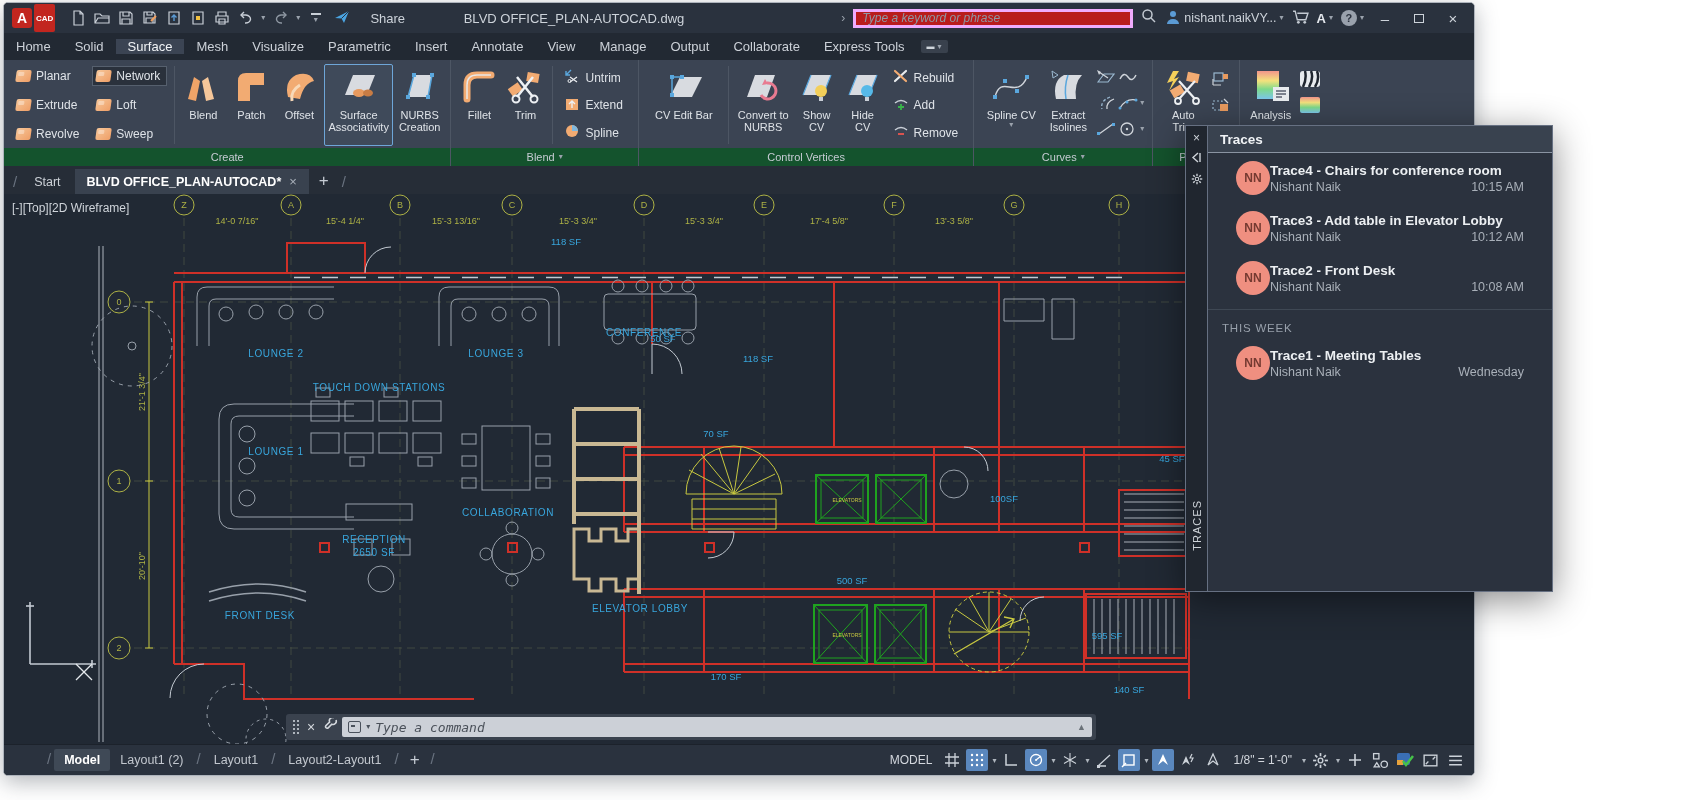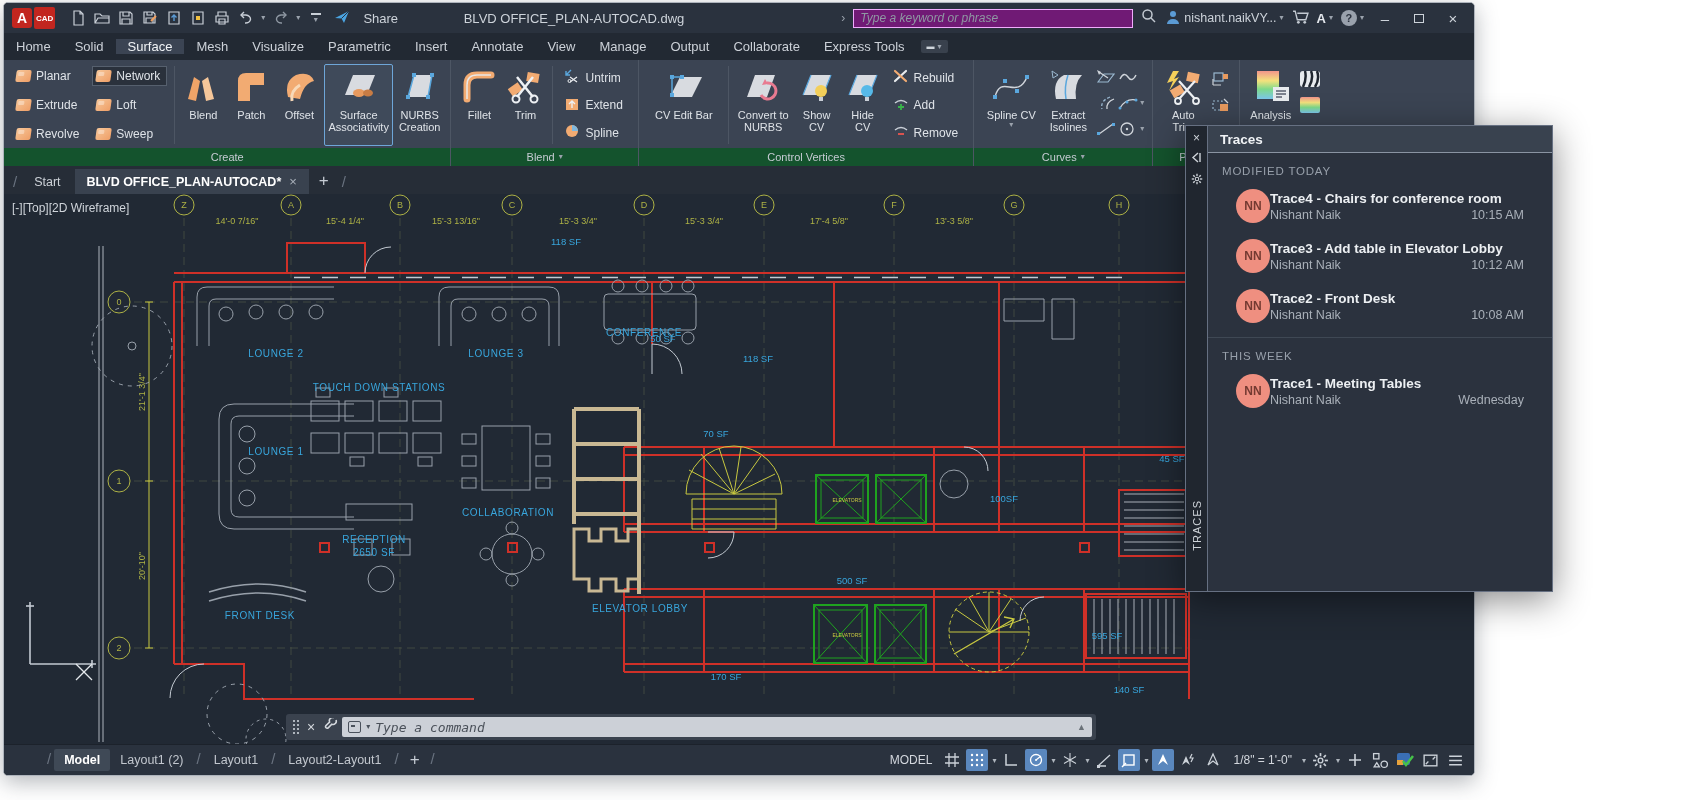--- a/index.html
+++ b/index.html
@@ -5,29 +5,29 @@
   * { margin:0; padding:0; box-sizing:border-box; }
   html,body { width:1693px; height:800px; background:#ffffff; font-family:"Liberation Sans",sans-serif; overflow:hidden; }
   .app { position:absolute; left:3px; top:2px; width:1472px; height:774px;
          background:#212934; border:1px solid #aeb4bc; border-radius:5px;
          box-shadow:0 6px 22px rgba(40,48,60,.35); display:flex; flex-direction:column; overflow:hidden; }
 
   
   .titlebar { height:30px; background:#2a323e; display:flex; align-items:center; padding:0 8px; position:relative; flex:none; }
   .logo { width:20px; height:20px; background:#c2261f; border-radius:3px; color:#fff; font-weight:bold; font-size:14px;
           display:flex; align-items:center; justify-content:center; }
-  .logo-cad { background:#c2261f; color:#fff; font-size:8px; font-weight:bold; padding:1px 2px; border-radius:2px; margin-left:2px; height:22px; display:flex; align-items:center; }
+  .logo-cad { background:#c2261f; color:#fff; font-size:8px; font-weight:bold; padding:1px 2px; border-radius:2px; margin-left:2px; height:28px; display:flex; align-items:center; }
   .qat { display:flex; align-items:center; gap:7px; margin-left:14px; }
   .qat .ic { width:17px; height:17px; display:flex; align-items:center; justify-content:center; cursor:pointer; }
   .cap { color:#9aa2ac; font-size:8px; line-height:1; }
-  .share { display:flex; align-items:center; gap:13px; color:#cdd3da; font-size:13px; margin-left:10px; cursor:pointer; }
+  .share { display:flex; align-items:center; gap:20px; color:#cdd3da; font-size:13px; margin-left:10px; cursor:pointer; }
   .doc-title { position:absolute; left:400px; width:340px; text-align:center; color:#cdd3da; font-size:13px; }
   .tb-right { margin-left:auto; display:flex; align-items:center; gap:8px; }
   .chev { color:#9aa2ac; font-size:12px; }
-  .search { width:280px; height:19px; background:#701a75; border:1px solid #f0abfc; display:flex; align-items:center; padding:0 6px; }
+  .search { width:280px; height:19px; background:#b91c1c; border:3px solid #f0abfc; display:flex; align-items:center; padding:0 6px; }
   .search input { flex:1; background:transparent; border:none; outline:none; color:#c7ccd3; font-style:italic; font-size:12px; font-family:"Liberation Sans",sans-serif; }
   .search input::placeholder { color:#8f98a3; }
   .user { display:flex; align-items:center; gap:3px; color:#cdd3da; font-size:12.5px; cursor:pointer; }
   .help-badge { width:16px; height:16px; border-radius:50%; background:#99a1ac; color:#2a323e; font-weight:bold; font-size:11px; display:flex; align-items:center; justify-content:center; }
   .win-btn { width:26px; height:20px; display:flex; align-items:center; justify-content:center; color:#cdd3da; font-size:15px; cursor:pointer; }
   .max-box { width:10px; height:9px; border:1px solid #cdd3da; }
 
   
   .rtabs { height:27px; background:#222933; display:flex; align-items:center; flex:none; }
   .rtab { padding:0 12px; display:flex; align-items:center; color:#ccd1d8; font-size:13px; cursor:pointer; }
@@ -1082,21 +1082,20 @@
             <line x1="13" y1="3" x2="11" y2="5"></line>
             <line x1="5" y1="11" x2="3" y2="13"></line>
           </g>
         </svg></span>
     <span class="rail-label">TRACES</span>
   </div>
   <div class="ppanel">
     <div class="phead">
         <span>Traces</span>
       </div>
-    <div class="psec">MODIFIED TODAY</div>
 
     <div class="pitem">
       <div class="avatar">NN</div>
       <div class="pinfo">
         <div class="ptitle">Trace4 - Chairs for conference room</div>
         <div class="pmeta">
             <span>Nishant Naik</span>
             <span>10:15 AM</span>
           </div>
       </div>

